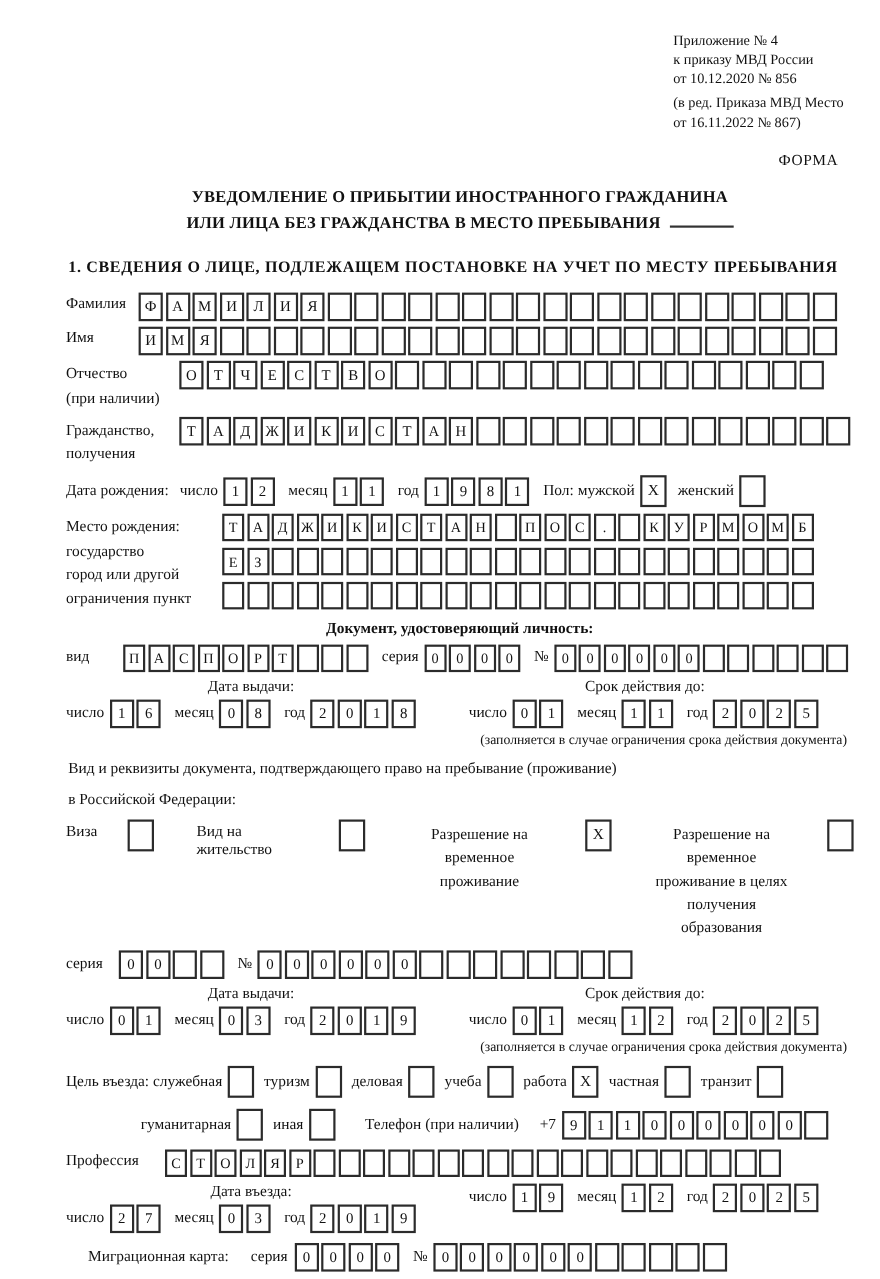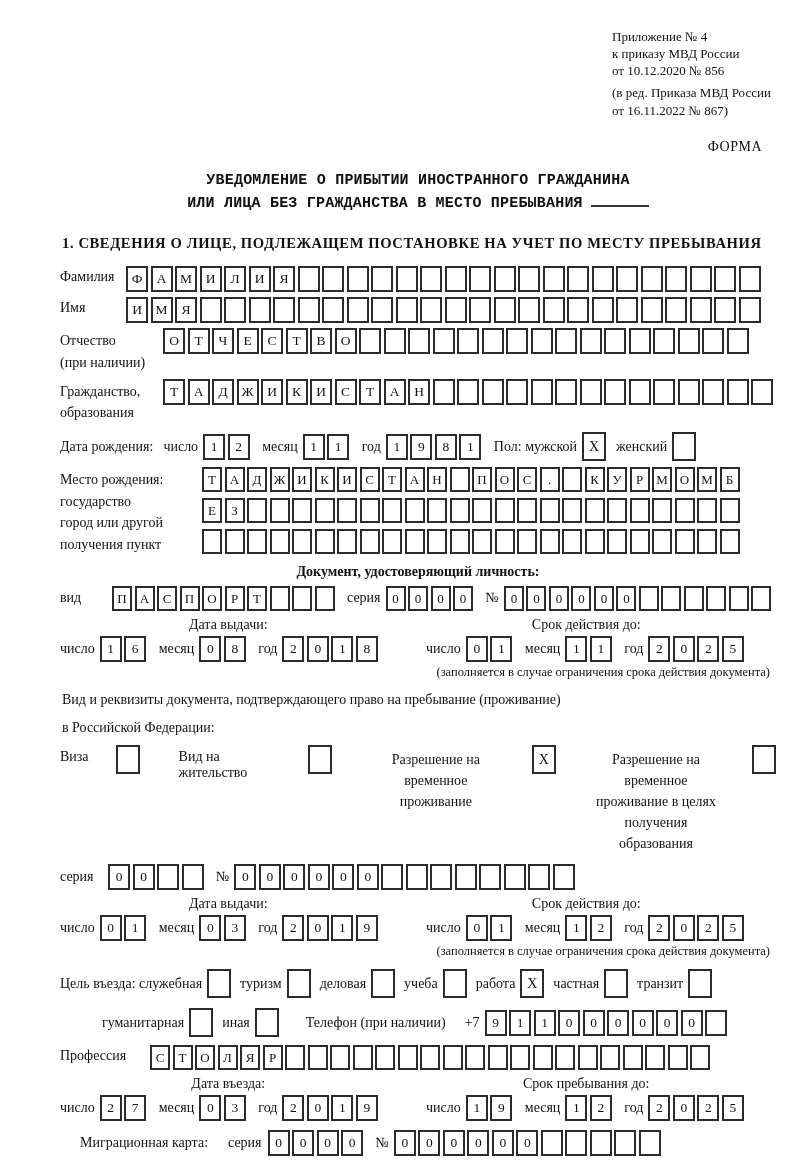--- a/index.html
+++ b/index.html
@@ -2,21 +2,21 @@
 <html><head>
 <meta charset="utf-8">
 <style>
   html,body{margin:0;padding:0;background:#fff;}
   .page{width:800px;height:1163px;box-sizing:border-box;background:#fff;color:#111;
         font-family:"Liberation Serif","DejaVu Serif",serif;font-size:14px;
         padding:28px 24px 10px 60px;overflow:hidden;position:relative;}
   .appendix{margin-left:552px;font-size:13px;line-height:1.32;}
   .amend{margin-top:5px;}
   .forma{text-align:right;padding-right:14px;font-weight:normal;font-size:14px;margin-top:20px;letter-spacing:.5px;}
-  .title{text-align:center;font-weight:bold;font-size:15px;line-height:1.55;margin-top:14px;letter-spacing:.2px;font-family:Liberation Mono, monospace;}
+  .title{text-align:center;font-weight:bold;font-size:15px;line-height:1.55;margin-top:14px;letter-spacing:.2px;}
   .t-under{display:inline-block;width:58px;border-bottom:2px solid #333;height:12px;margin-left:8px;}
   .sec-head{font-weight:bold;font-size:14.6px;margin:20px 0 14px 2px;letter-spacing:.6px;}
 
   .frow{display:flex;align-items:flex-start;margin-bottom:5px;}
   .inline{align-items:center;}
   .lbl{flex:none;padding-top:3px;}
   .lblcol{flex:none;line-height:1.55;padding-top:2px;}
   .cells{display:flex;flex:none;}
   .cell{flex:none;width:18px;height:22px;border:2px solid #2b2b2b;margin-right:2.5px;
         text-align:center;line-height:22px;font-size:13.5px;background:#fff;}
@@ -35,33 +35,33 @@
   .dfields{display:flex;align-items:center;}
   .dfields .sub:first-child{margin-left:0;}
   .note{text-align:right;font-size:12.5px;padding-right:6px;margin:3px 0 8px 0;}
   .para{line-height:1.7;margin:4px 0 2px 2px;}
   .chkline{display:flex;align-items:flex-start;margin-top:6px;gap:23px;}
   .chkline .txt{padding-top:4px;}
   .multi{text-align:center;line-height:1.5;padding-top:4px;}
   .purpose-line{display:flex;align-items:center;flex-wrap:nowrap;margin-top:10px;}
   .purpose-line .txt{margin-right:5px;}
   .purpose-line .chk{margin-right:9px;}
-  .indent{margin-left:42px;}
+  .indent{margin-left:68px;}
 </style>
 </head>
 <body>
 
 <div class="page">
 
   <div class="appendix">
     <div>Приложение № 4</div>
     <div>к приказу МВД России</div>
     <div>от 10.12.2020 № 856</div>
     <div class="amend">
-      <div>(в ред. Приказа МВД России</div>
+      <div>(в ред. Приказа МВД Место</div>
       <div>от 16.11.2022 № 867)</div>
     </div>
   </div>
 
   <div class="forma">ФОРМА</div>
 
   <div class="title">
     <div>УВЕДОМЛЕНИЕ О ПРИБЫТИИ ИНОСТРАННОГО ГРАЖДАНИНА</div>
     <div>
       <span>ИЛИ ЛИЦА БЕЗ ГРАЖДАНСТВА В МЕСТО ПРЕБЫВАНИЯ</span><span class="t-under"></span>
@@ -163,21 +163,21 @@
         <span class="cell"></span>
         <span class="cell"></span>
         <span class="cell"></span>
         <span class="cell"></span>
       </div>
   </div>
 
   <div class="frow">
     <div class="lblcol" style="width:103px;">
       <div>Гражданство,</div>
-      <div>образования</div>
+      <div>получения</div>
     </div>
     <div class="cells">
         <span class="cell">Т</span>
         <span class="cell">А</span>
         <span class="cell">Д</span>
         <span class="cell">Ж</span>
         <span class="cell">И</span>
         <span class="cell">К</span>
         <span class="cell">И</span>
         <span class="cell">С</span>
@@ -224,21 +224,21 @@
     <span class="chk">X</span>
     <span class="sub">женский</span>
     <span class="chk"></span>
   </div>
 
   <div class="frow sm" style="margin-top:6px;">
     <div class="lblcol w140">
       <div>Место рождения:</div>
       <div>государство</div>
       <div>город или другой</div>
-      <div>получения пункт</div>
+      <div>ограничения пункт</div>
     </div>
     <div class="stack">
       <div class="cells">
           <span class="cell">Т</span>
           <span class="cell">А</span>
           <span class="cell">Д</span>
           <span class="cell">Ж</span>
           <span class="cell">И</span>
           <span class="cell">К</span>
           <span class="cell">И</span>
@@ -585,21 +585,20 @@
         <span class="sub">год</span>
         <span class="cells">
             <span class="cell">2</span>
             <span class="cell">0</span>
             <span class="cell">1</span>
             <span class="cell">9</span>
           </span>
       </div>
     </div>
     <div class="dcol right">
-      <div class="dtitle">Срок пребывания до:</div>
       <div class="dfields" style="justify-content:center;">
         <span class="sub">число</span>
         <span class="cells">
             <span class="cell">1</span>
             <span class="cell">9</span>
           </span>
         <span class="sub">месяц</span>
         <span class="cells">
             <span class="cell">1</span>
             <span class="cell">2</span>

